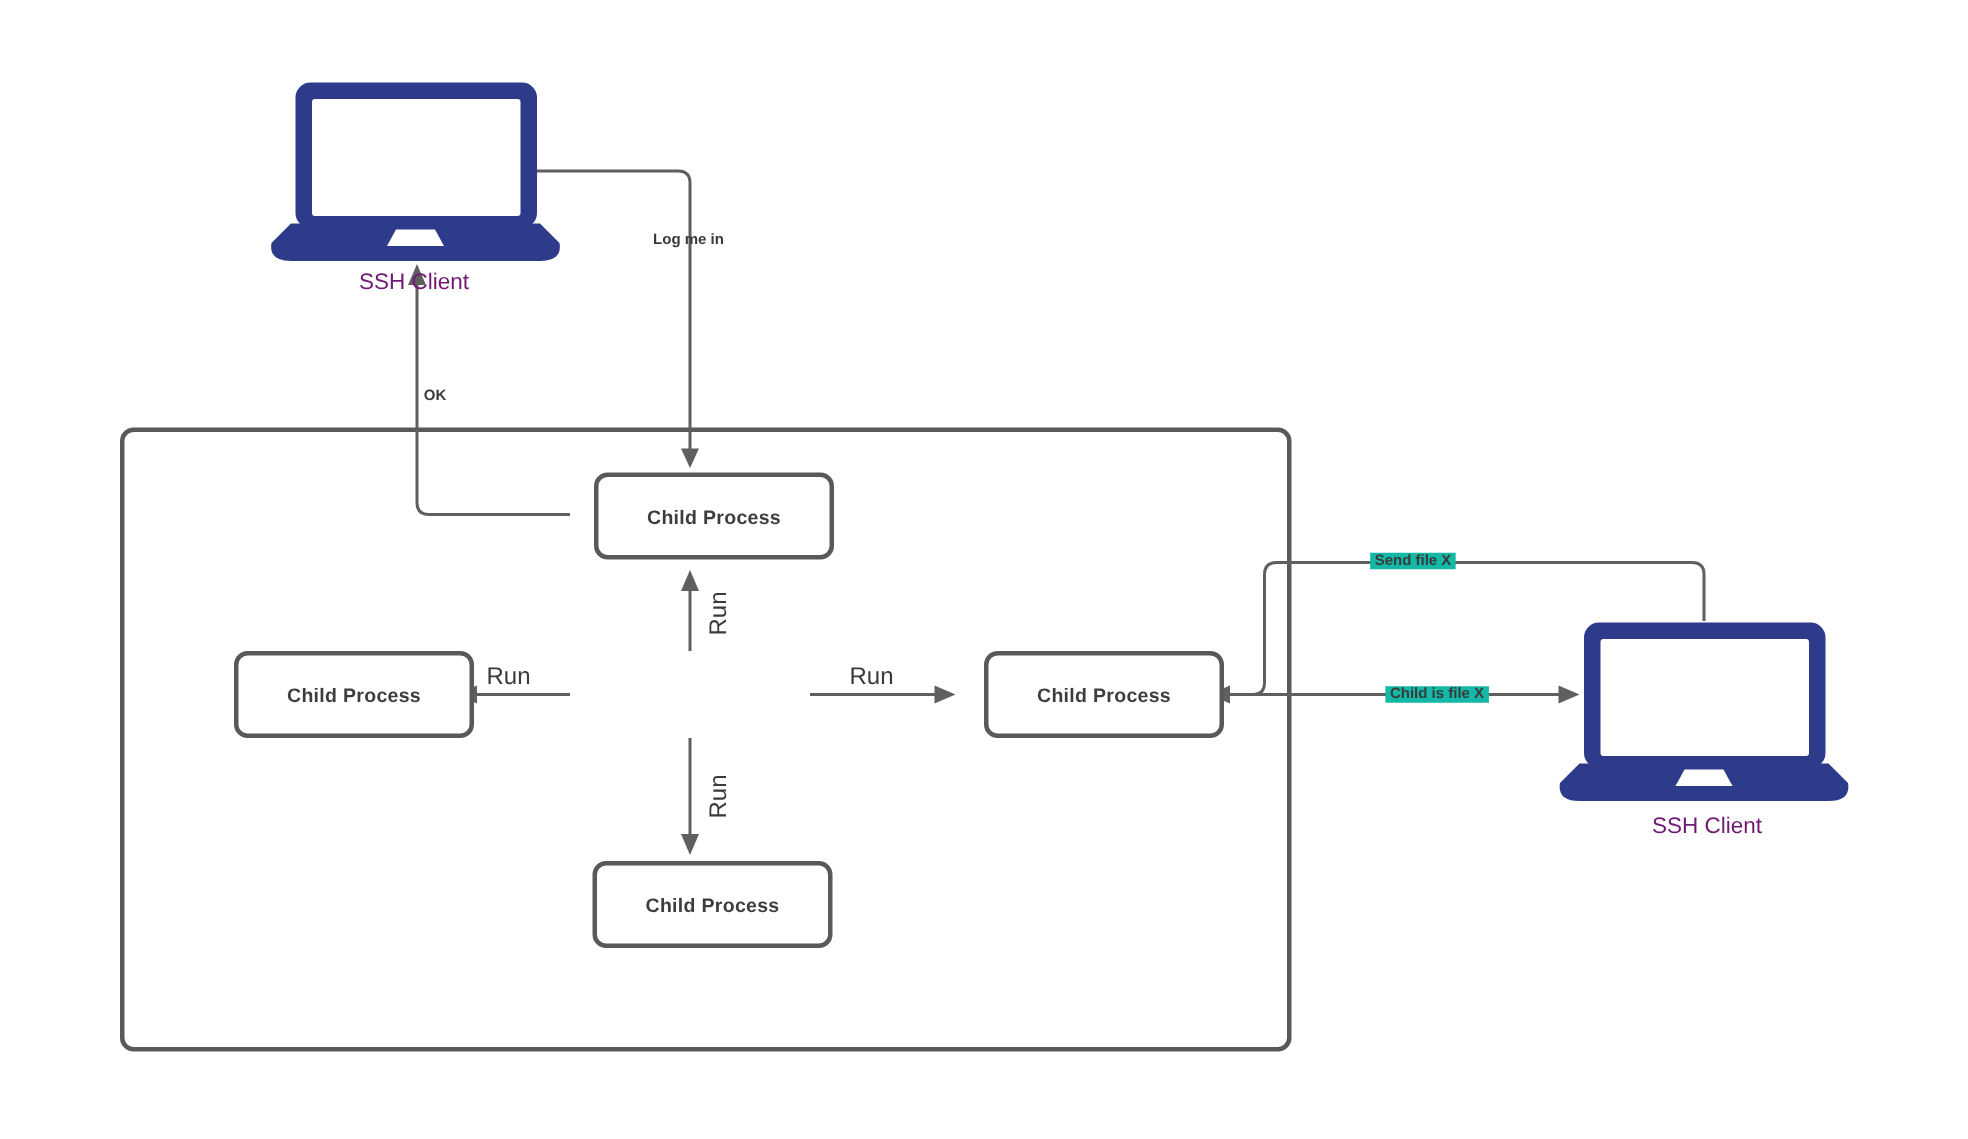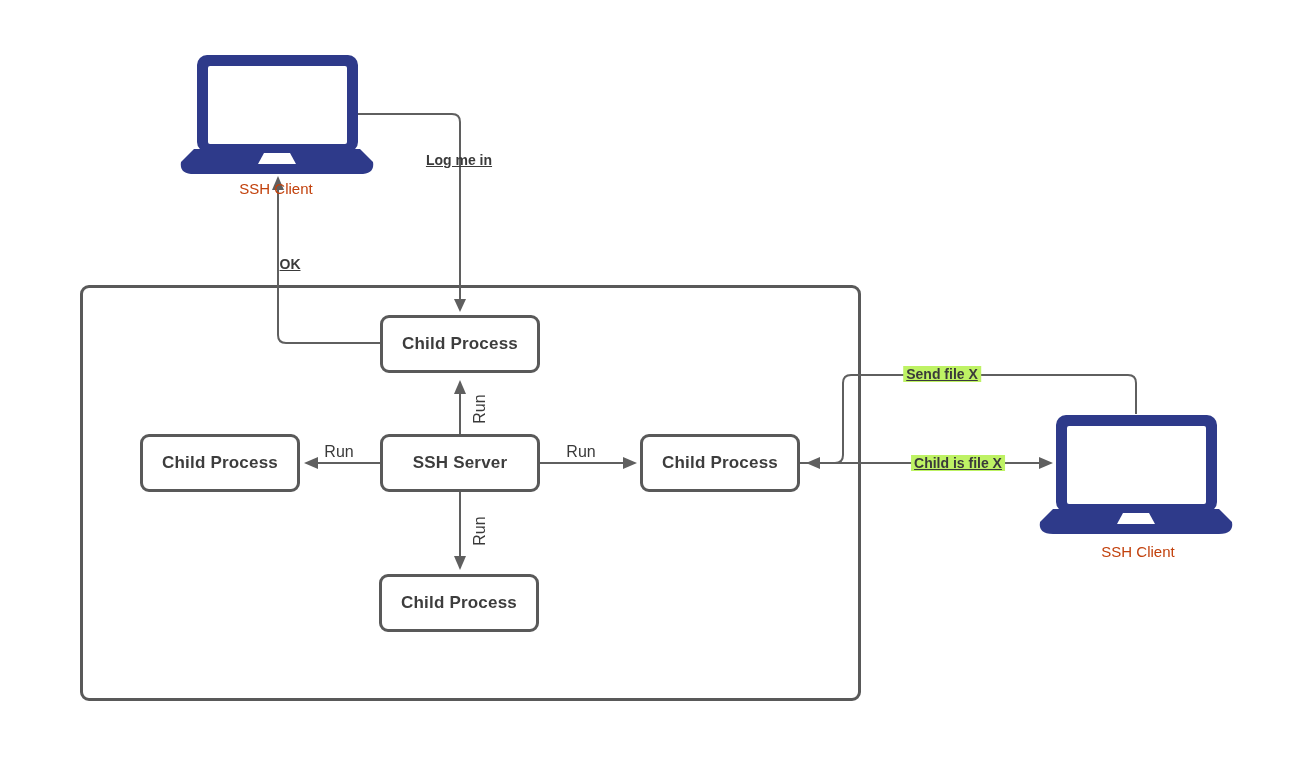--- a/index.html
+++ b/index.html
@@ -34,36 +34,37 @@
   .laptop-body{fill:var(--laptop);}
   .laptop-screen{fill:#ffffff;}
   .node{
     position:absolute;
     width:160px;height:58px;
     background:#ffffff;
     border:3px solid var(--border);
     border-radius:9px;
     box-sizing:border-box;
     display:flex;align-items:center;justify-content:center;
-    font-weight:bold;font-size:17px;color:var(--text);
+    font-weight:bold;font-size:13px;color:var(--text);
     letter-spacing:0.2px;
     z-index:3;
+    margin-left:16px;
   }
   .lbl{
     position:absolute;
     transform:translate(-50%,-50%);
     white-space:nowrap;
     color:#333333;
     z-index:4;
   }
-  .lbl.bold{font-weight:bold;font-size:14px;color:#3a3a3a;text-decoration:underline;}
+  .lbl.bold{font-weight:bold;font-size:10px;color:#3a3a3a;}
   .lbl.run{font-size:16px;color:#3a3a3a;}
   .lbl.vert{transform:translate(-50%,-50%) rotate(-90deg);}
-  .lbl.onwire{background:#bef264;padding:0 3px;}
-  .lbl.client{font-size:15px;color:#c2410c;}
+  .lbl.onwire{background:#14b8a6;padding:0 3px;}
+  .lbl.client{font-size:15px;color:#701a75;}
 </style>
 </head>
 <body>
 
 <div id="canvas">
 
   <div class="boundary"></div>
 
   <svg id="edges" viewBox="0 0 1312 759" xmlns="http://www.w3.org/2000/svg">
 
@@ -121,23 +122,20 @@
       <path class="laptop-screen" d="M 84 100 H 110 L 116 111 H 78 Z"></path>
     </g>
   </svg>
 
   <div class="node" style="left:380px;top:315px;">
     <span>Child Process</span>
   </div>
   <div class="node" style="left:140px;top:434px;">
     <span>Child Process</span>
   </div>
-  <div class="node" style="left:380px;top:434px;">
-    <span>SSH Server</span>
-  </div>
   <div class="node" style="left:640px;top:434px;">
     <span>Child Process</span>
   </div>
   <div class="node" style="left:379px;top:574px;">
     <span>Child Process</span>
   </div>
 
   <div class="lbl bold" style="left:459px;top:160px;">Log me in</div>
   <div class="lbl bold" style="left:290px;top:264px;">OK</div>
   <div class="lbl run" style="left:339px;top:452px;">Run</div>

